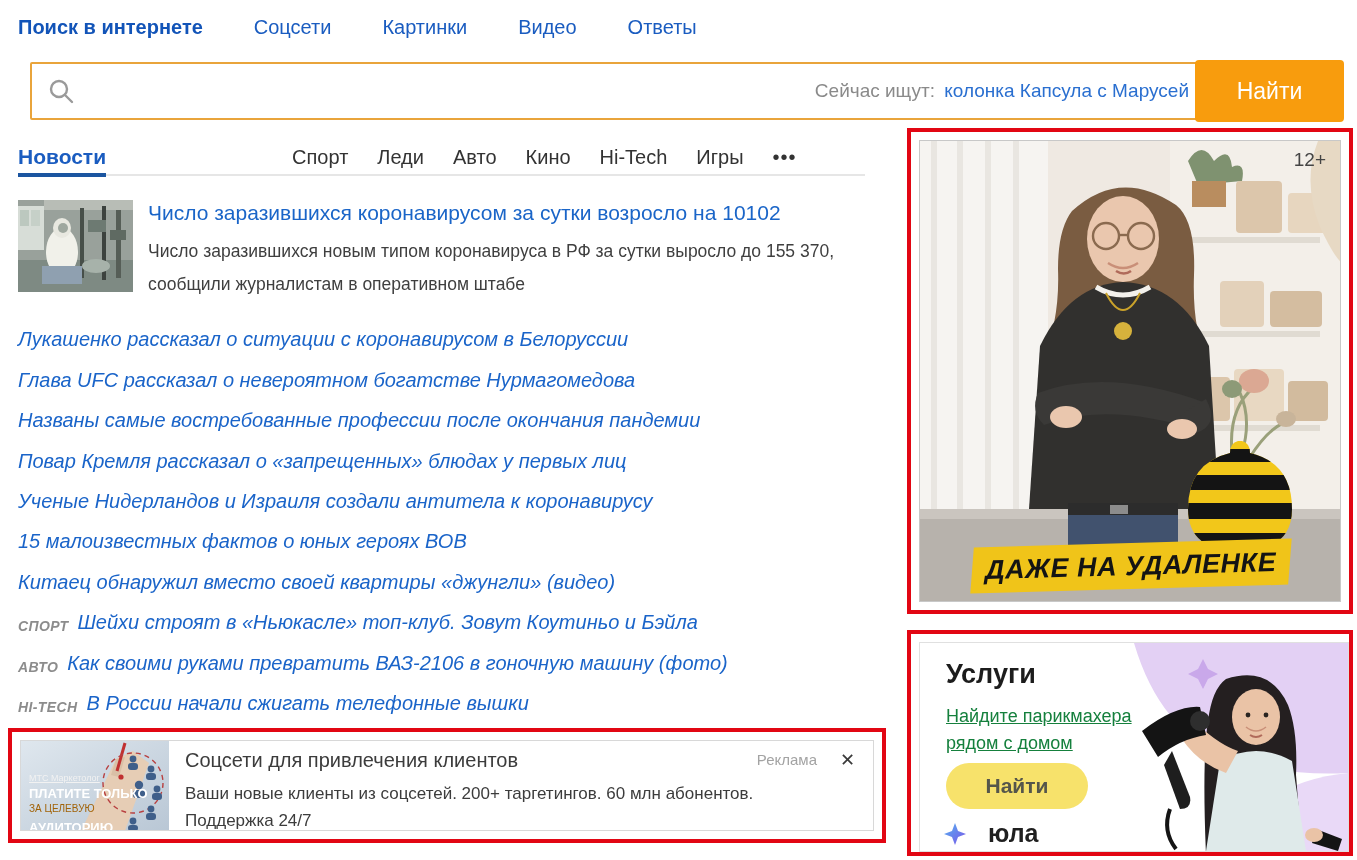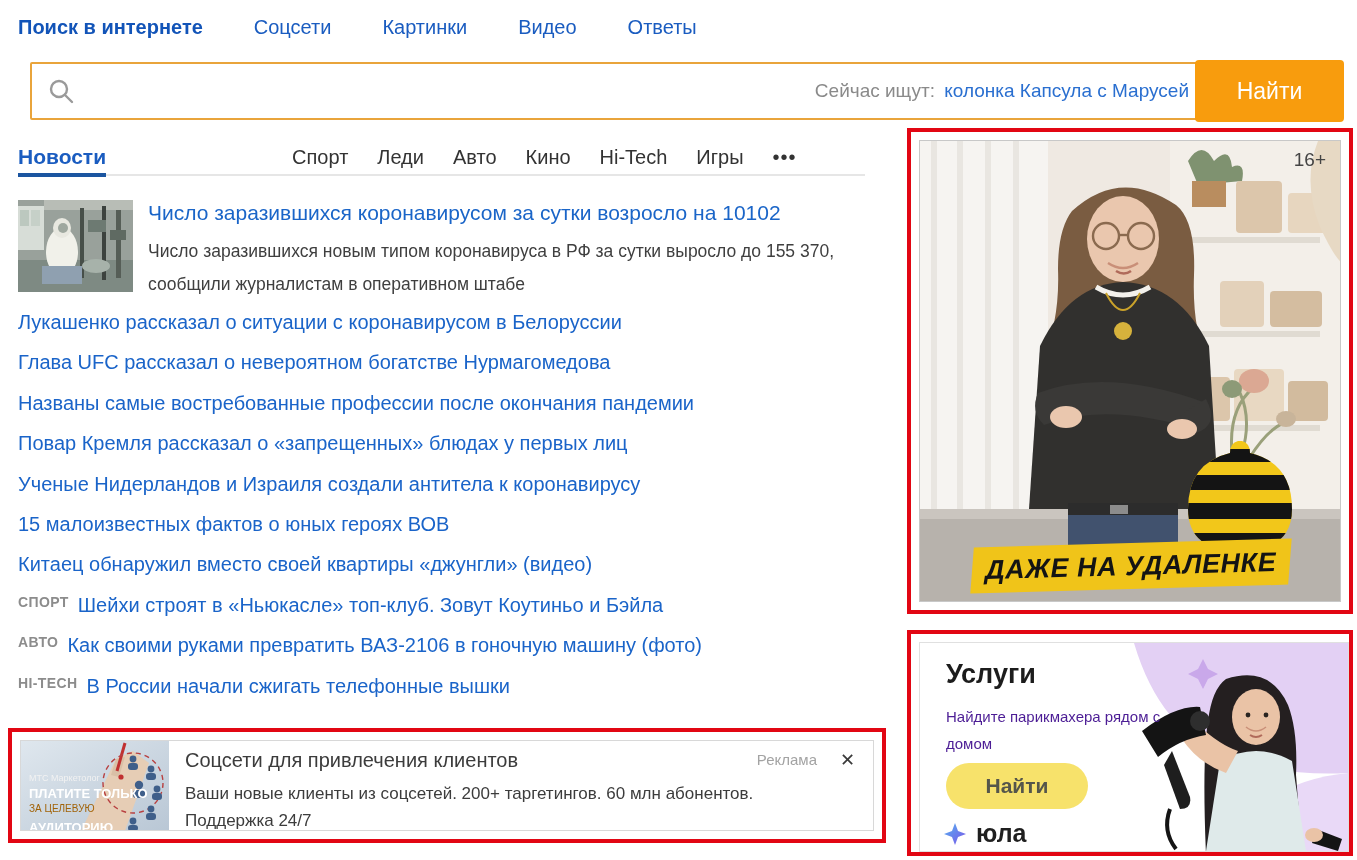--- a/index.html
+++ b/index.html
@@ -31,58 +31,58 @@
   .tab-underline{position:absolute;left:0;bottom:-3px;width:88px;height:4px;background:#1b55a0;}
   .tab-more{font-size:20px;color:#333;cursor:pointer;letter-spacing:1px;}
   
   .lead{position:absolute;left:18px;top:200px;display:flex;width:847px;}
   .lead-thumb{width:115px;height:92px;flex:0 0 115px;cursor:pointer;overflow:hidden;}
   .lead-body{margin-left:15px;width:700px;}
   .lead-title{font-size:21px;color:#1a65c8;cursor:pointer;line-height:26px;}
   .lead-summary{margin-top:9px;font-size:17.5px;color:#3f3f3f;line-height:33px;width:690px;}
   
   .news-list{position:absolute;left:18px;top:311px;width:847px;list-style:none;margin:0;padding:0;}
-  .news-list li{height:40.4px;display:flex;align-items:flex-start;}
+  .news-list li{height:40.4px;display:flex;align-items:flex-end;font-style:italic;}
   .news-link{font-size:20px;color:#1a64c9;cursor:pointer;white-space:nowrap;}
   .news-cat{font-size:14px;font-weight:bold;color:#8c8c8c;letter-spacing:.4px;margin-right:9px;white-space:nowrap;}
   
   .annot{position:absolute;border:4px solid #e20613;box-sizing:border-box;}
   .annot-bottom{left:8px;top:728px;width:878px;height:115px;}
   .annot-ad1{left:907px;top:128px;width:446px;height:486px;}
   .annot-ad2{left:907px;top:630px;width:446px;height:226px;}
   
   .bottom-ad-card{position:absolute;left:8px;top:8px;right:8px;bottom:8px;background:#fff;
     border:1px solid #d8d8d8;display:flex;cursor:pointer;overflow:hidden;}
   .bottom-ad-img{position:relative;width:148px;flex:0 0 148px;overflow:hidden;}
-  .bottom-ad-img .b1{position:absolute;left:8px;top:32px;font-size:9px;color:#f2f2f2;}
+  .bottom-ad-img .b1{position:absolute;left:8px;top:32px;font-size:9px;color:#f2f2f2;text-decoration:underline;}
   .bottom-ad-img .b2{position:absolute;left:8px;top:45px;font-size:13px;font-weight:bold;color:#fff;}
   .bottom-ad-img .b3{position:absolute;left:8px;top:62px;font-size:10px;font-weight:normal;color:#a16207;}
   .bottom-ad-img .b4{position:absolute;left:8px;top:79px;font-size:13px;font-weight:bold;color:#fff;}
   .bottom-ad-text{margin-left:16px;position:relative;flex:1;}
   .bottom-ad-title{margin-top:8px;font-size:20px;color:#3c3c3c;}
   .bottom-ad-desc{margin-top:8px;font-size:17px;color:#3c3c3c;line-height:27px;}
   .ad-label{position:absolute;right:56px;top:10px;font-size:15px;color:#a3a3a3;}
   .ad-close{position:absolute;right:18px;top:8px;font-size:18px;color:#3a3a3a;cursor:pointer;}
   
   .beeline-photo{position:absolute;left:8px;top:8px;width:420px;height:460px;border:1px solid #c8c8c8;
     overflow:hidden;cursor:pointer;background:#efe9e2;}
   .age-badge{position:absolute;right:14px;top:8px;font-size:19px;color:#454545;}
   .ribbon{position:absolute;left:52px;top:402px;width:318px;height:46px;background:#f0c419;
     transform:rotate(-1.6deg) skewX(-6deg);display:flex;align-items:center;justify-content:center;}
   .ribbon span{transform:skewX(6deg);font-size:27px;font-weight:bold;font-style:italic;
     color:#141414;white-space:nowrap;letter-spacing:.5px;}
   
   .youla-card{position:absolute;left:8px;top:8px;width:428px;height:208px;border:1px solid #e0e0e0;
     background:#fff;overflow:hidden;cursor:pointer;}
   .youla-title{position:absolute;left:26px;top:16px;font-size:27px;font-weight:bold;color:#1c1c1c;}
-  .youla-sub{position:absolute;left:26px;top:60px;width:230px;font-size:15px;color:#4c1d95;line-height:27px;}
+  .youla-sub{position:absolute;left:26px;top:60px;width:230px;font-size:18px;color:#15803d;line-height:27px;text-decoration:underline;}
   .youla-btn{position:absolute;left:26px;top:120px;width:142px;height:46px;border-radius:23px;
     background:#f7e26b;border:none;font-size:21px;font-weight:bold;color:#55564b;cursor:pointer;
     display:flex;align-items:center;justify-content:center;font-family:"Liberation Sans",sans-serif;}
-  .youla-brand{position:absolute;left:24px;top:176px;display:flex;align-items:center;gap:10px;}
+  .youla-brand{position:absolute;left:24px;top:176px;display:flex;align-items:center;gap:22px;}
   .youla-brand .brand-text{font-size:25px;font-weight:bold;color:#1f1f1f;}
 </style>
 </head>
 <body>
 
 <div class="topnav">
   <a class="nav-link active">Поиск в интернете</a>
   <a class="nav-link">Соцсети</a>
   <a class="nav-link">Картинки</a>
   <a class="nav-link">Видео</a>
@@ -290,21 +290,21 @@
         </clipPath>
         <g clip-path="url(#vase)">
           <rect x="260" y="295" width="125" height="125" fill="#f2c71a"></rect>
           <rect x="260" y="308" width="125" height="13" fill="#141414"></rect>
           <rect x="260" y="334" width="125" height="15" fill="#141414"></rect>
           <rect x="260" y="362" width="125" height="16" fill="#141414"></rect>
           <rect x="260" y="392" width="125" height="15" fill="#141414"></rect>
         </g>
       </g>
     </svg>
-    <div class="age-badge">16+</div>
+    <div class="age-badge">12+</div>
     <div class="ribbon">
       <span>ДАЖЕ НА УДАЛЕНКЕ</span>
     </div>
   </div>
 </div>
 
 <div class="annot annot-ad2">
   <div class="youla-card">
     <svg viewBox="0 0 428 208" width="428" height="208" style="position:absolute;left:0;top:0;">
       <rect width="428" height="208" fill="#ffffff"></rect>

